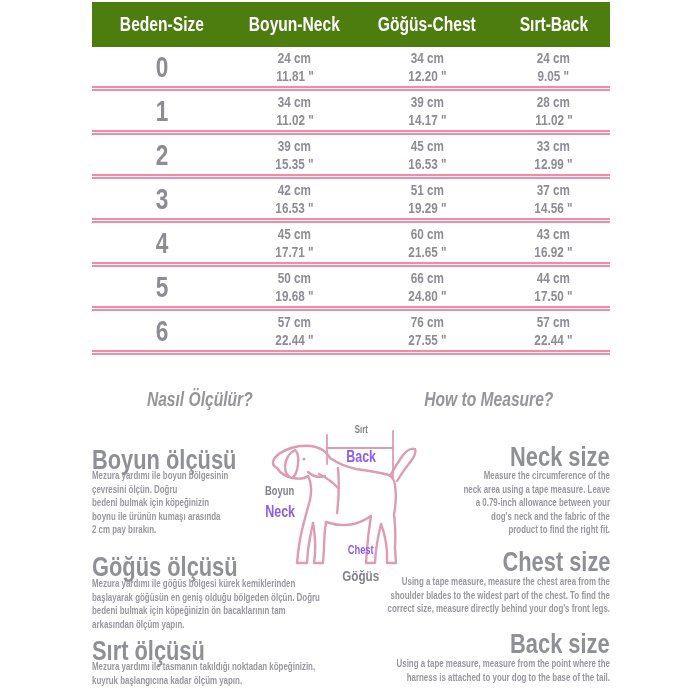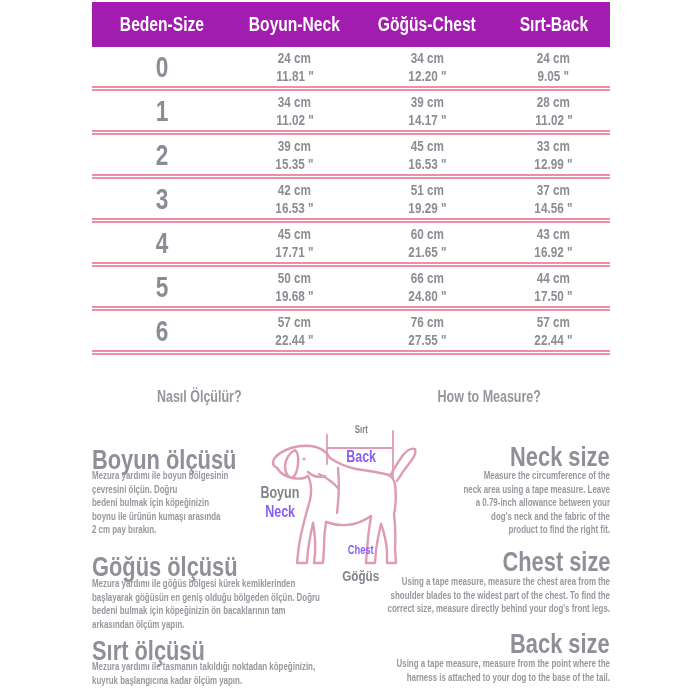--- a/index.html
+++ b/index.html
@@ -5,34 +5,34 @@
   html,body { margin:0; padding:0; background:#ffffff; }
   .page {
     position:relative; width:700px; height:700px; background:#ffffff;
     font-family:"Liberation Sans", sans-serif; font-weight:bold; overflow:hidden;
   }
   .abs { position:absolute; }
   .cx { display:inline-block; transform:scaleX(0.78); transform-origin:center; }
 
   
   .size-table { position:absolute; left:92px; top:2px; width:518px; }
-  .t-head { display:flex; height:45px; background:#a21caf; align-items:center; }
+  .t-head { display:flex; height:45px; background:#4d7c0f; align-items:center; }
   .hc { text-align:center; color:#ffffff; font-size:20px; }
   .t-row { display:flex; height:39px; align-items:stretch; }
   .tc { display:flex; flex-direction:column; align-items:center; justify-content:center; }
   .col-size { width:140px; }
   .col-neck { width:125px; }
   .col-chest { width:140px; }
   .col-back { width:113px; }
   .size-num { font-size:29px; color:#8C8C95; line-height:30px; }
   .val { font-size:15px; color:#8C8C95; line-height:17.5px; }
   .sep { height:1px; background:#ffffff; border-top:2px solid #F18BA6; border-bottom:2px solid #F18BA6; }
 
   
-  .title { font-size:16px; color:#95959E; text-align:center; }
+  .title { font-size:20px; color:#95959E; text-align:center;font-style:italic; }
 
   
   .h2 { font-size:28px; color:#8F8F98; }
   .h2 .cx-l { display:inline-block; transform:scaleX(0.78); transform-origin:left center; }
   .h2 .cx-r { display:inline-block; transform:scaleX(0.78); transform-origin:right center; }
   .para {
     font-size:11px; line-height:13.5px; color:#97979F; white-space:pre;
   }
   .o-left  { transform:scaleX(0.72); transform-origin:left top; }
   .o-right { transform:scaleX(0.72); transform-origin:right top; }
@@ -256,19 +256,19 @@
         <path d="M98 58 Q100 80 97 103"></path>
         <path d="M79 64 Q91 70 98 78"></path>
         <path d="M68 62 Q76 69 85 66"></path>
       </g>
     </svg>
   </div>
 
   <div class="abs diag-label pinkish u" style="left:334px; top:424px; width:54px; font-size:10px;"><span class="cx">Sırt</span></div>
   <div class="abs diag-label" style="left:334px; top:448px; width:54px; font-size:16px;"><span class="cx">Back</span></div>
 
-  <div class="abs diag-label pinkish u" style="left:251px; top:484px; width:58px; font-size:16px;"><span class="cx">Boyun</span></div>
+  <div class="abs diag-label pinkish u" style="left:251px; top:484px; width:58px; font-size:12px;"><span class="cx">Boyun</span></div>
   <div class="abs diag-label" style="left:251px; top:503px; width:58px; font-size:16px;"><span class="cx">Neck</span></div>
 
   <div class="abs diag-label pinkish u" style="left:333px; top:523px; width:56px; font-size:15px;margin-top:44px;"><span class="cx">Göğüs</span></div>
   <div class="abs diag-label" style="left:332px; top:543px; width:58px; font-size:12px;"><span class="cx">Chest</span></div>
 
 </div>
 
 </body></html>

